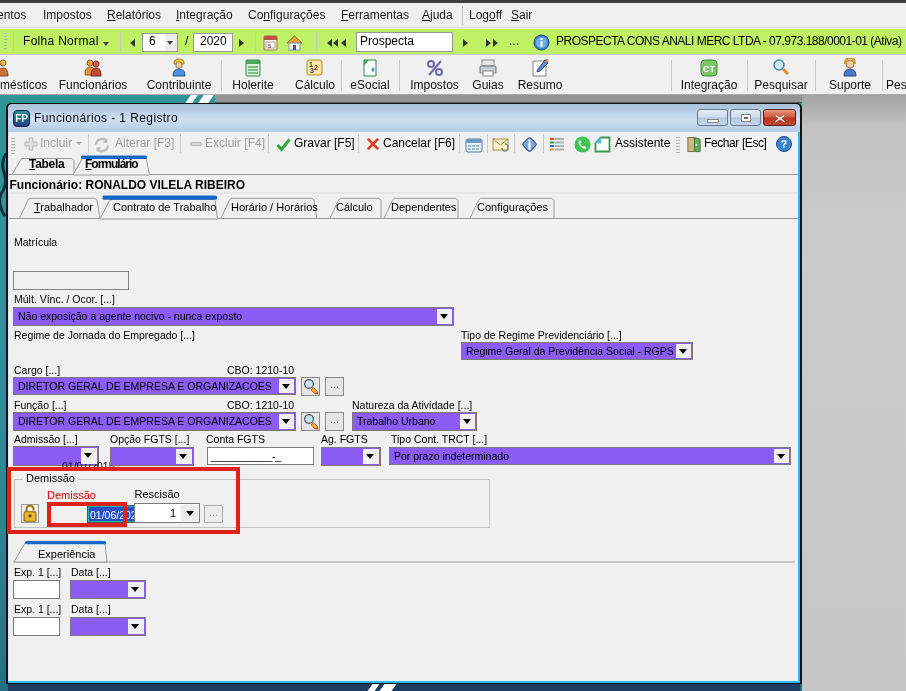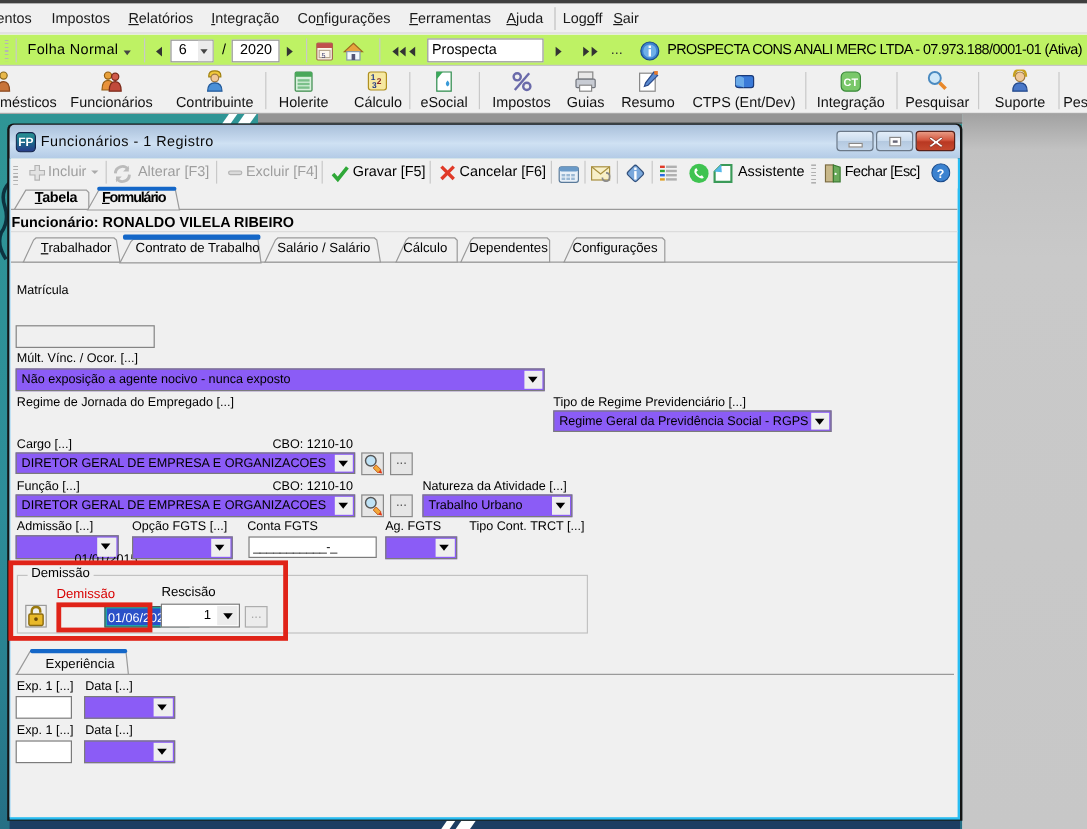--- a/index.html
+++ b/index.html
@@ -191,27 +191,20 @@
       <span class="tbl">Guias</span>
     </div>
     <div class="tbtn" style="left:514px;width:52px;">
       <svg class="tbi" width="20" height="20" viewBox="0 0 20 20">
         <rect x="3" y="3" width="13" height="15" fill="#fff" stroke="#888"></rect>
         <path d="M15 2 L18 5 L10 13 L7 14 L8 11 Z" fill="#5a8ad0" stroke="#2a4a8a"></path>
         <rect x="15.2" y="1.2" width="3" height="3" fill="#e87a2a"></rect>
       </svg>
       <span class="tbl">Resumo</span>
     </div>
-    <div class="tbtn" style="left:572px;width:96px;">
-      <svg class="tbi" width="20" height="20" viewBox="0 0 20 20">
-        <path d="M3 7 Q3 5 6 5 L16 5 Q18 5 18 7 L18 13 Q18 15 16 15 L6 15 Q3 15 3 13 Z" fill="#3a7ad8" stroke="#1a3a78"></path>
-        <path d="M3 7 Q6 4 10 7 L10 15 Q6 13 3 13 Z" fill="#6aaae8"></path>
-      </svg>
-      <span class="tbl">CTPS (Ent/Dev)</span>
-    </div>
     <span class="sep3" style="left:671px;"></span>
     <div class="tbtn" style="left:678px;width:62px;">
       <svg class="tbi" width="20" height="20" viewBox="0 0 20 20">
         <rect x="2" y="2" width="16" height="16" rx="4" fill="#7ac86a" stroke="#3a8a3a"></rect>
         <text x="4" y="14" font-size="9" font-weight="bold" fill="#fff">CT</text>
       </svg>
       <span class="tbl">Integração</span>
     </div>
     <span class="sep3" style="left:747px;"></span>
     <div class="tbtn" style="left:753px;width:56px;">
@@ -381,21 +374,21 @@
       <polygon points="211.8,64.5 220.5,46 222.5,44.3 303,44.3 305,46 308,64.5" fill="#f0f0f0" stroke="#9a9a9a"></polygon>
       <polygon points="321,64.5 329.5,46 331.5,44.3 370,44.3 372,46.3 372,64.5" fill="#f0f0f0" stroke="#9a9a9a"></polygon>
       <polygon points="375,64.5 383.5,46 385.5,44.3 447,44.3 449,46.3 449,64.5" fill="#f0f0f0" stroke="#9a9a9a"></polygon>
       <polygon points="461,64.5 469.5,46 471.5,44.3 543,44.3 545,46.3 545,64.5" fill="#f0f0f0" stroke="#9a9a9a"></polygon>
     </svg>
     <span class="tabtext" style="left:20px;top:3.4px;font-weight:bold;font-size:12px;letter-spacing:-0.3px;"><u>T</u>abela</span>
     <span class="tabtext" style="left:76px;top:3.4px;font-weight:bold;font-size:12px;letter-spacing:-1px;"><u>F</u>ormulário</span>
     <span class="tabtext" style="left:0.5px;top:23.6px;font-weight:bold;font-size:12px;">Funcionário: RONALDO VILELA RIBEIRO</span>
     <span class="tabtext" style="left:25px;top:47px;font-size:11px;"><u>T</u>rabalhador</span>
     <span class="tabtext" style="left:104px;top:47px;font-size:11px;">Contrato de Trabalho</span>
-    <span class="tabtext" style="left:222px;top:47px;font-size:11px;">Salário / Salário</span>
+    <span class="tabtext" style="left:222px;top:47px;font-size:11px;">Horário / Horários</span>
     <span class="tabtext" style="left:327px;top:47px;font-size:11px;">Cálculo</span>
     <span class="tabtext" style="left:382px;top:47px;font-size:11px;">Dependentes</span>
     <span class="tabtext" style="left:468px;top:47px;font-size:11px;">Configurações</span>
   </div>
   <div id="form" class="ab" style="top:218px;left:9px;width:789px;height:463px;">
     <span class="lbl" style="left:5px;top:20px;">Matrícula</span>
     <span class="editd" style="left:4px;top:52.5px;width:116px;height:19px;"></span>
     <span class="lbl" style="left:5px;top:77px;">Múlt. Vínc. / Ocor. [...]</span>
     <span class="cb" style="left:4px;top:89px;width:441px;height:18.5px;">
         <span class="tx">Não exposição a agente nocivo - nunca exposto</span>
@@ -450,20 +443,24 @@
         <span class="ar" style="width:16px;"></span>
       </span>
     <span class="cb" style="left:101px;top:229px;width:84px;height:18.5px;">
         <span class="ar" style="width:16px;"></span>
       </span>
     <span class="edit" style="left:198px;top:229px;width:107px;height:18px;">
         <span style="position:absolute;left:3px;top:2px;letter-spacing:-0.3px;">___________-_</span>
       </span>
     <span class="cb" style="left:312px;top:229px;width:60px;height:18.5px;">
         <span class="ar" style="width:16px;"></span>
+      </span>
+    <span class="cb" style="left:380px;top:229px;width:402px;height:18px;">
+        <span class="tx">Por prazo indeterminado</span>
+        <span class="ar"></span>
       </span>
 
     <span class="ab" style="left:5px;top:260.5px;width:476px;height:49px;border:1px solid #c2c2c2;"></span>
     <span class="lbl" style="left:14px;top:255.5px;background:#f0f0f0;padding:0 3px;font-size:11px;">Demissão</span>
     <span class="lbl" style="left:38px;top:273px;color:#d80000;font-size:11px;">Demissão</span>
     <span class="lbl" style="left:125.5px;top:272px;font-size:11px;">Rescisão</span>
     <span class="fbtn" style="left:11.5px;top:285.5px;width:18.5px;height:19px;background:#f0f0f0;border-color:#9a9a9a;">
       <svg width="18" height="19" viewBox="0 0 15 16" style="position:absolute;left:-1px;top:-1px;">
         <path d="M4.5 7 L4.5 4.5 q0 -3 3 -3 q3 0 3 3 L10.5 5.5" fill="none" stroke="#9a7a10" stroke-width="1.7"></path>
         <rect x="2.5" y="6.5" width="10" height="8" rx="1" fill="#e8b92a" stroke="#8a6a10"></rect>

